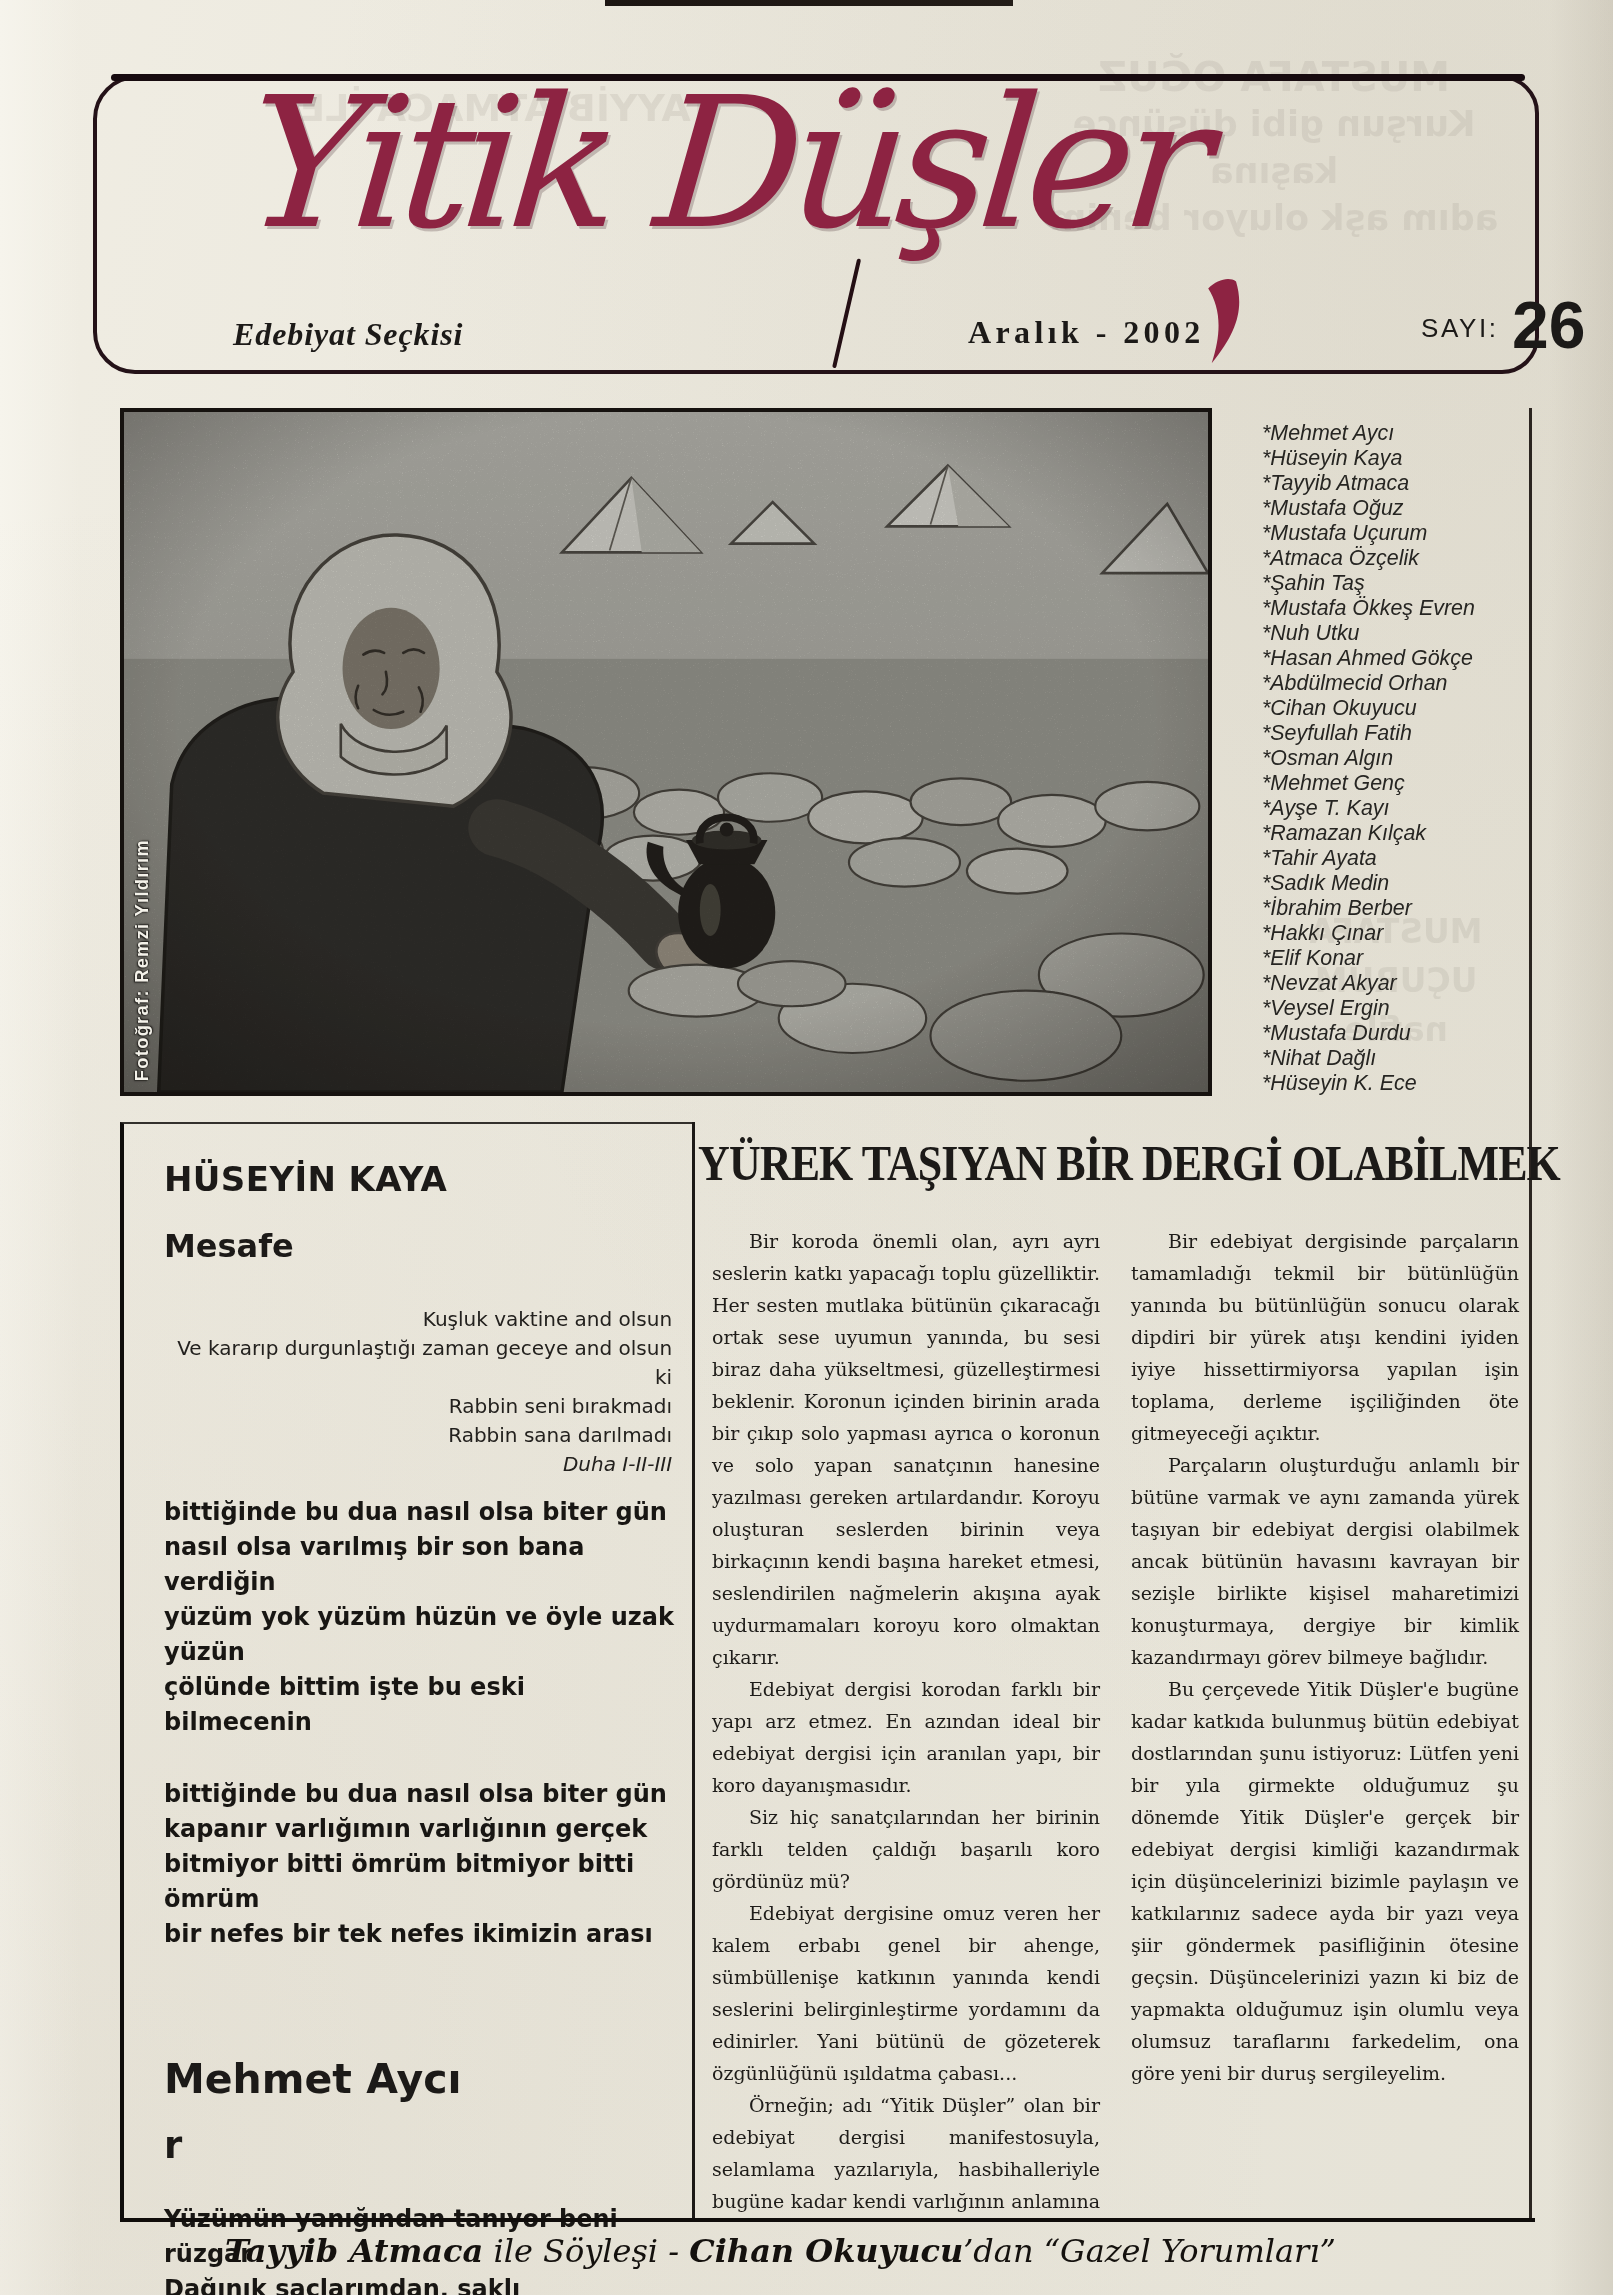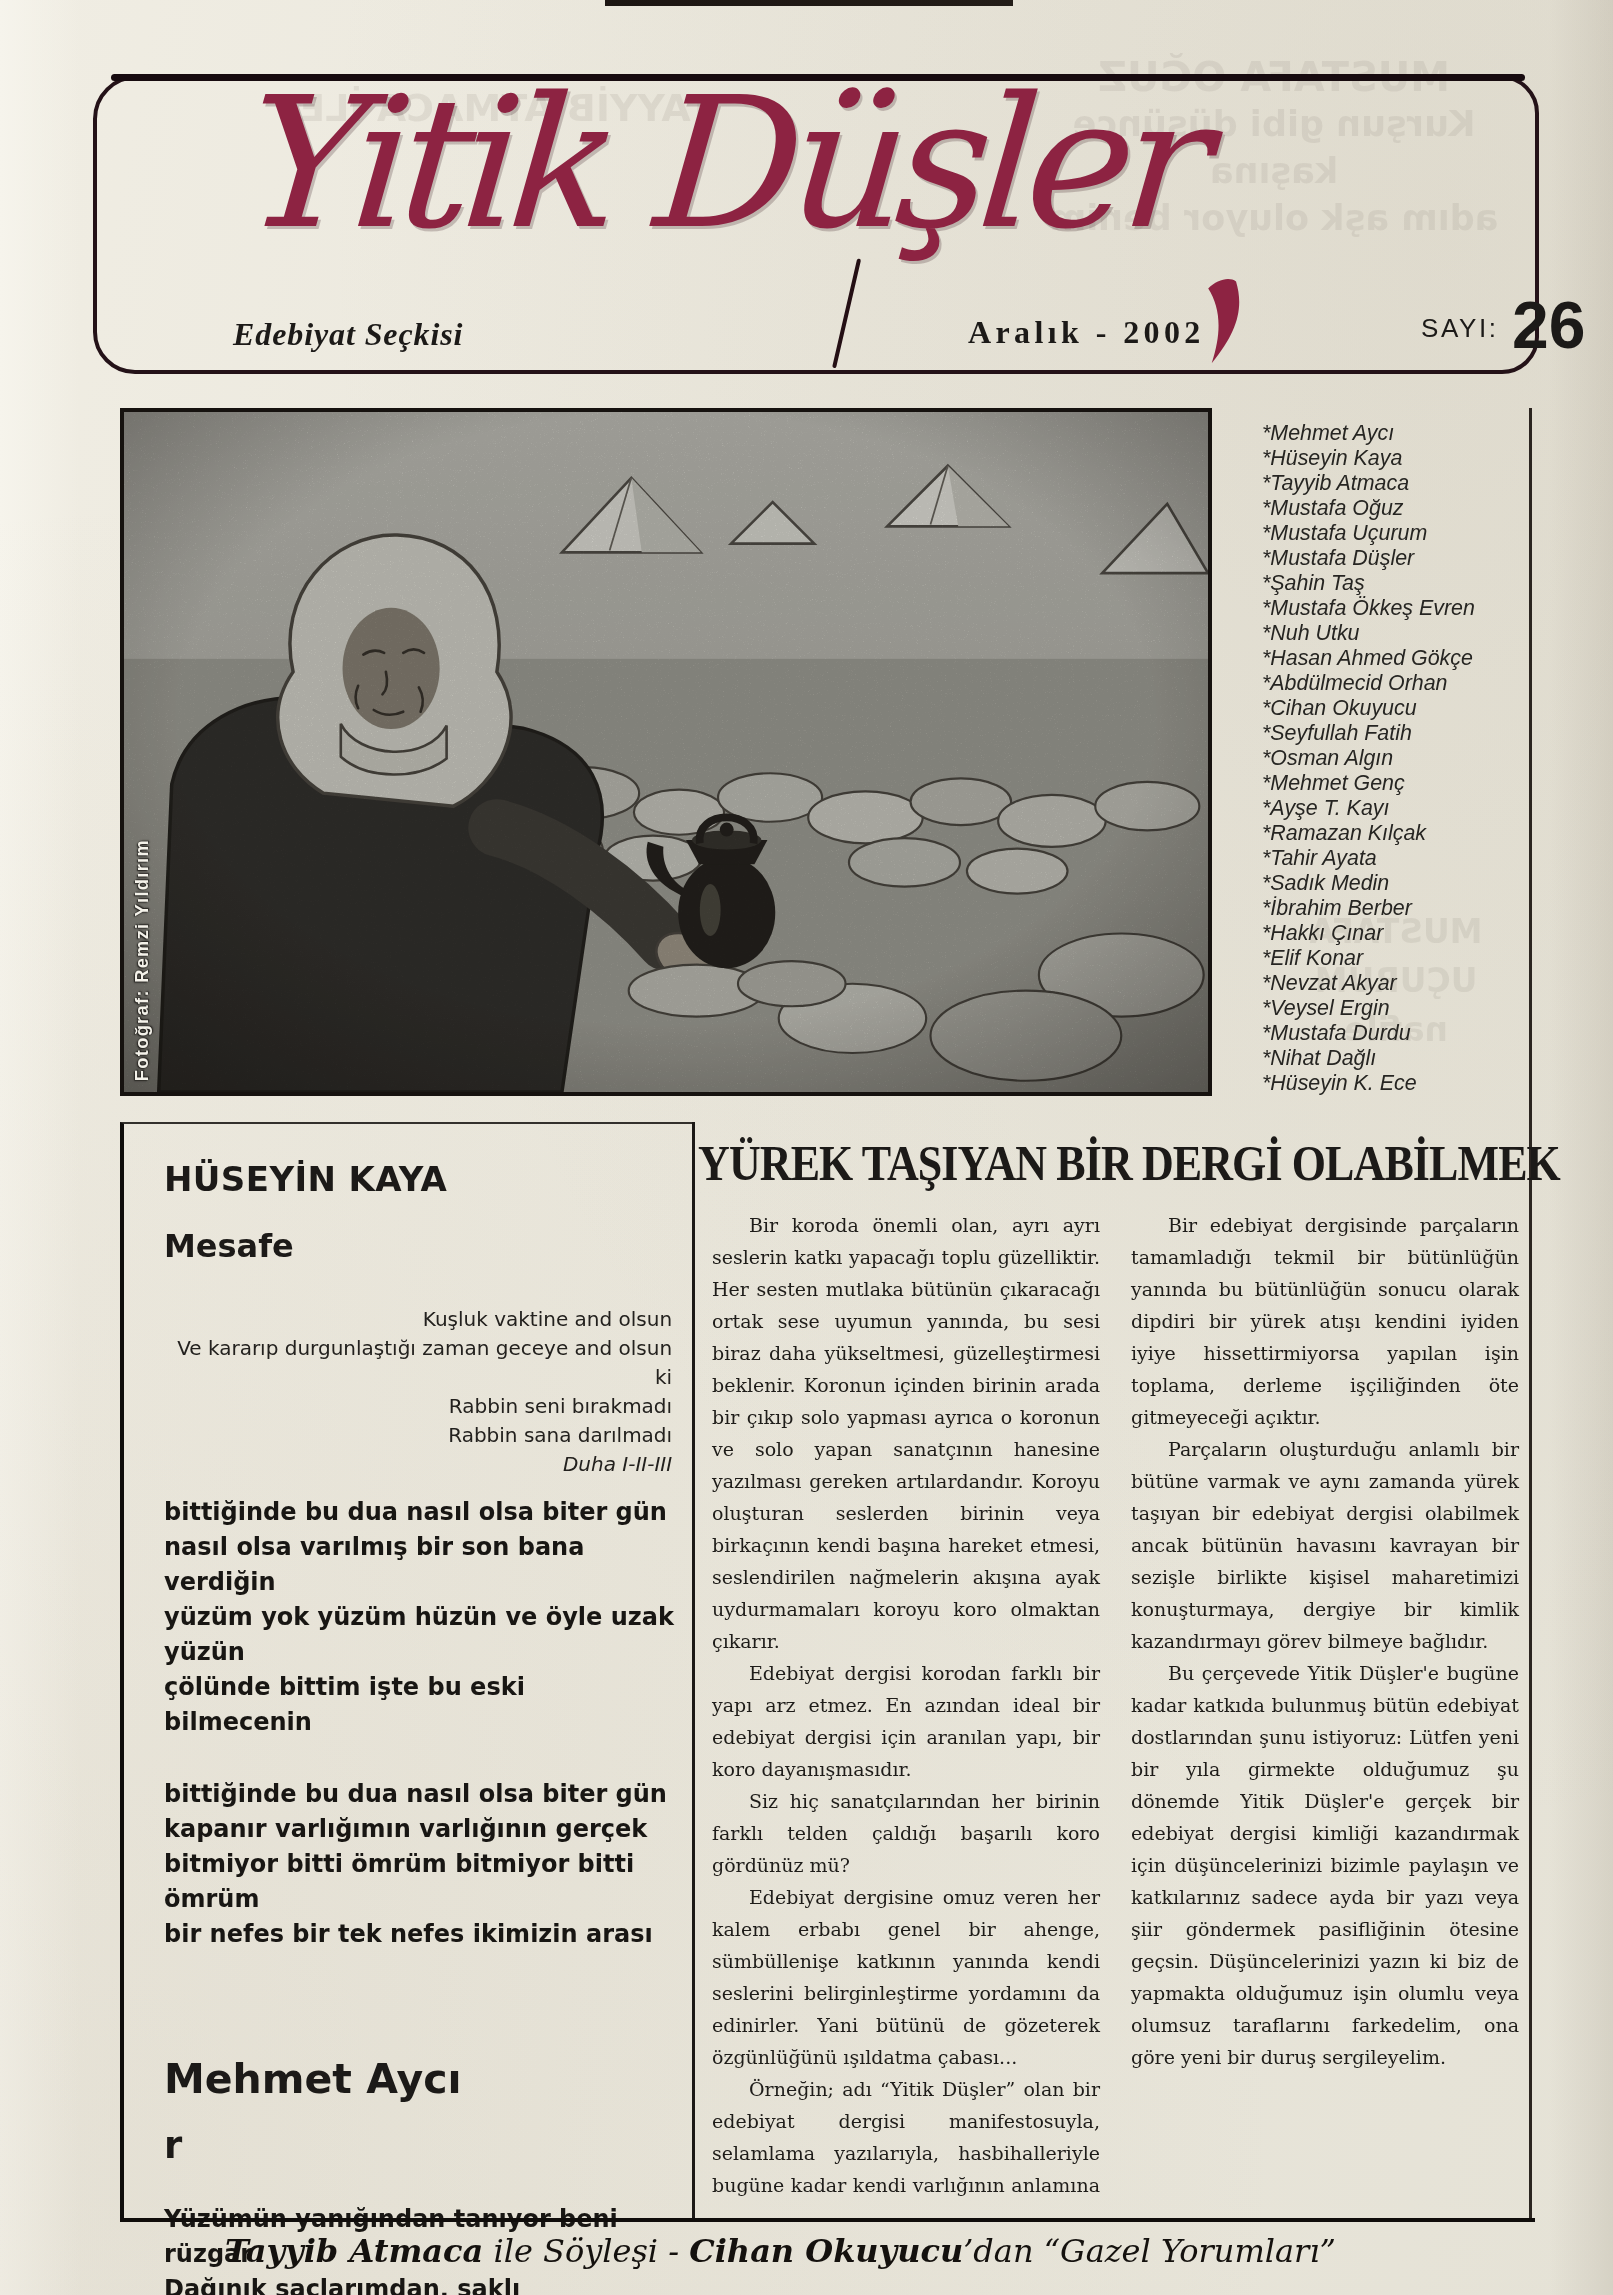--- a/index.html
+++ b/index.html
@@ -80,21 +80,21 @@
   .poet2-name{ margin-top:103px; font-weight:bold; font-size:41px; }
   .poem2-title{ margin-top:21px; font-weight:bold; font-size:37px; }
   .st-3{ margin-top:35px; }
 
   
   .divider-v{ position:absolute; left:692px; top:1122px; width:2.6px; height:1098px; background:#1c1916; }
   .article{ position:absolute; left:698px; top:1122px; width:831px; }
   .article-title{ text-align:center; margin-top:12.2px; font-family:"Liberation Serif", serif;
     font-weight:bold; font-size:44px; letter-spacing:-0.9px; transform:scaleY(1.14);
     transform-origin:top center; white-space:nowrap; }
-  .columns{ display:flex; gap:31px; margin-top:24px; padding-left:14px; height:1000px; overflow:hidden; }
+  .columns{ display:flex; gap:31px; margin-top:40px; padding-left:14px; height:1000px; overflow:hidden; }
   .col{ width:388px; font-family:"DejaVu Serif", serif; font-size:19px; line-height:32px;
     text-align:justify; color:#1e1c19; }
   .col .para{ margin:0; text-indent:37px; }
 
   
   .bottom-rule{ position:absolute; left:120px; top:2218px; width:1415px; height:4.4px; background:#100d0b; }
   .footer{ position:absolute; left:0; right:52px; top:2232px; text-align:center;
     font-family:"DejaVu Serif", serif; font-style:italic; font-size:32px; color:#14110e; }
   .footer .b{ font-weight:bold; }
 </style>
@@ -210,21 +210,21 @@
     </svg>
     <div class="photo-caption">Fotoğraf: Remzi Yıldırım</div>
   </div>
 
   <div class="contributors z">
       <div class="contrib-line">*Mehmet Aycı</div>
       <div class="contrib-line">*Hüseyin Kaya</div>
       <div class="contrib-line">*Tayyib Atmaca</div>
       <div class="contrib-line">*Mustafa Oğuz</div>
       <div class="contrib-line">*Mustafa Uçurum</div>
-      <div class="contrib-line">*Mustafa Düşler</div>
+      <div class="contrib-line">*Atmaca Özçelik</div>
       <div class="contrib-line">*Şahin Taş</div>
       <div class="contrib-line">*Mustafa Ökkeş Evren</div>
       <div class="contrib-line">*Nuh Utku</div>
       <div class="contrib-line">*Hasan Ahmed Gökçe</div>
       <div class="contrib-line">*Abdülmecid Orhan</div>
       <div class="contrib-line">*Cihan Okuyucu</div>
       <div class="contrib-line">*Seyfullah Fatih</div>
       <div class="contrib-line">*Osman Algın</div>
       <div class="contrib-line">*Mehmet Genç</div>
       <div class="contrib-line">*Ayşe T. Kayı</div>

